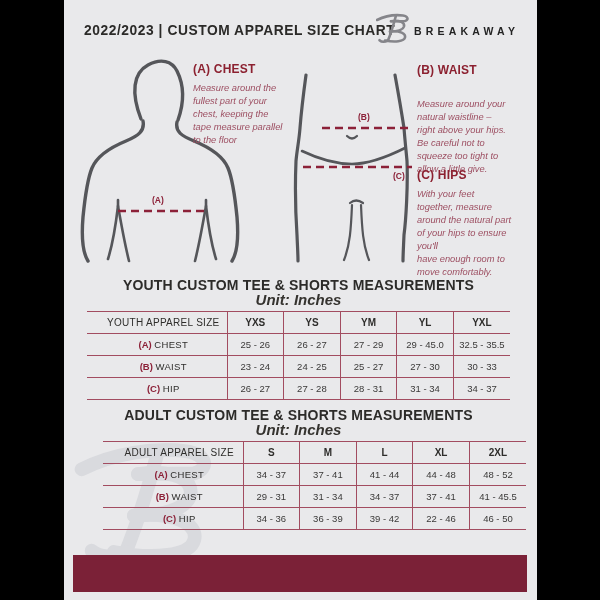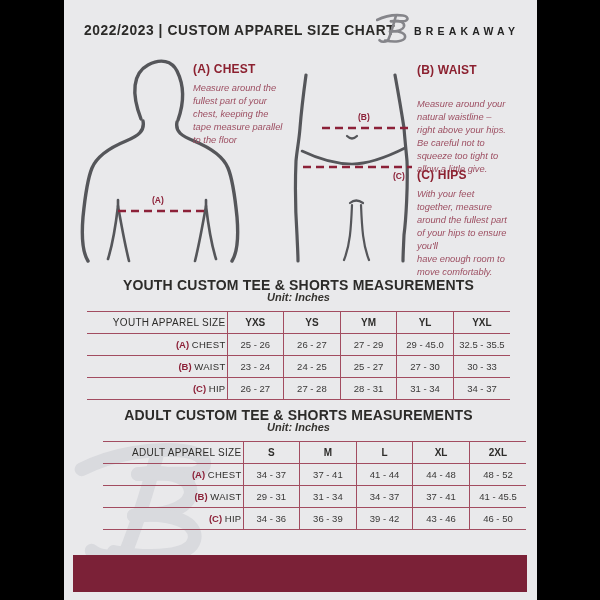--- a/index.html
+++ b/index.html
@@ -18,30 +18,30 @@
 
   
   .sec-head{font-size:12px;font-weight:bold;color:#8c2130;letter-spacing:.2px;}
   .sec-body{font-size:9.3px;line-height:13px;font-style:italic;color:#9d4f62;
             white-space:pre-line;}
   .marker{font-size:8.5px;font-weight:bold;color:#8c2138;}
 
   
   .tbl-title{width:423px;left:23px;text-align:center;font-size:14px;font-weight:bold;
              color:#2c2b29;letter-spacing:.2px;}
-  .tbl-unit{width:423px;left:23px;text-align:center;font-size:11px;font-style:italic;
+  .tbl-unit{width:423px;left:23px;text-align:center;font-size:15px;font-style:italic;
             color:#35332f;font-weight:bold;}
   table.size-table{border-collapse:collapse;table-layout:fixed;width:423px;
             background:transparent;}
   table.size-table td{height:19px;text-align:center;vertical-align:middle;
             border-top:1.5px solid #a24c60;font-size:9.5px;color:#3a3938;
             overflow:hidden;white-space:nowrap;}
   table.size-table tr:last-child td{border-bottom:1.5px solid #a24c60;}
   table.size-table td+td{border-left:1.2px solid #a24c60;}
-  table.size-table td.lbl{text-align:right;padding-left:14px;margin-top:48px;}
+  table.size-table td.lbl{text-align:center;padding-left:14px;margin-top:48px;}
   table.size-table tr.hd td{font-weight:bold;font-size:10px;color:#2e2d2b;}
   table.size-table tr.hd td.lbl{font-weight:normal;letter-spacing:.3px;font-size:10px;}
   .rowkey{font-weight:bold;color:#8c2138;}
   .rowname{color:#2e2d2b;letter-spacing:.3px;}
   td.adt{height:20px;}
 
   .footer-bar{left:9px;top:555px;width:454px;height:37px;background:#7b2137;}
   .wm{left:10px;top:425px;opacity:1;}
 </style>
 </head>
@@ -119,21 +119,21 @@
   <div class="abs sec-body" style="left:353px;top:98px;width:115px">Measure around your
 natural waistline –
 right above your hips.
 Be careful not to
 squeeze too tight to
 allow a little give.</div>
 
   <div class="abs sec-head" style="left:353px;top:168px">(C) HIPS</div>
   <div class="abs sec-body" style="left:353px;top:188px;width:118px">With your feet
 together, measure
-around the fullest part
+around the natural part
 of your hips to ensure
 you'll
 have enough room to
 move comfortably.</div>
 
   <svg class="abs wm" width="160" height="145" viewBox="0 0 38 36">
     <g fill="none" stroke="#d9dade" stroke-width="3.4" stroke-linecap="round">
       <path d="M 1,11 C 9,7 19,5.5 27,6.5 C 32,7.2 33,10.8 29,12 L 15,12.2"></path>
       <path d="M 20,6.5 C 18,14 15,24 12,31.5"></path>
       <path d="M 15,12.2 C 24,11 29,13.5 28,17.5 C 27,21 21,22.5 14,22.5"></path>
@@ -243,21 +243,21 @@
       <td class="adt">41 - 45.5</td>
     </tr>
     <tr>
       <td class="lbl adt">
         <span class="rowkey">(C)</span>
         <span class="rowname">HIP</span>
       </td>
       <td class="adt">34 - 36</td>
       <td class="adt">36 - 39</td>
       <td class="adt">39 - 42</td>
-      <td class="adt">43 - 46</td>
+      <td class="adt">22 - 46</td>
       <td class="adt">46 - 50</td>
     </tr>
   </tbody>
     </table>
 
   <div class="abs footer-bar"></div>
 
 </div>
 
 </body></html>

